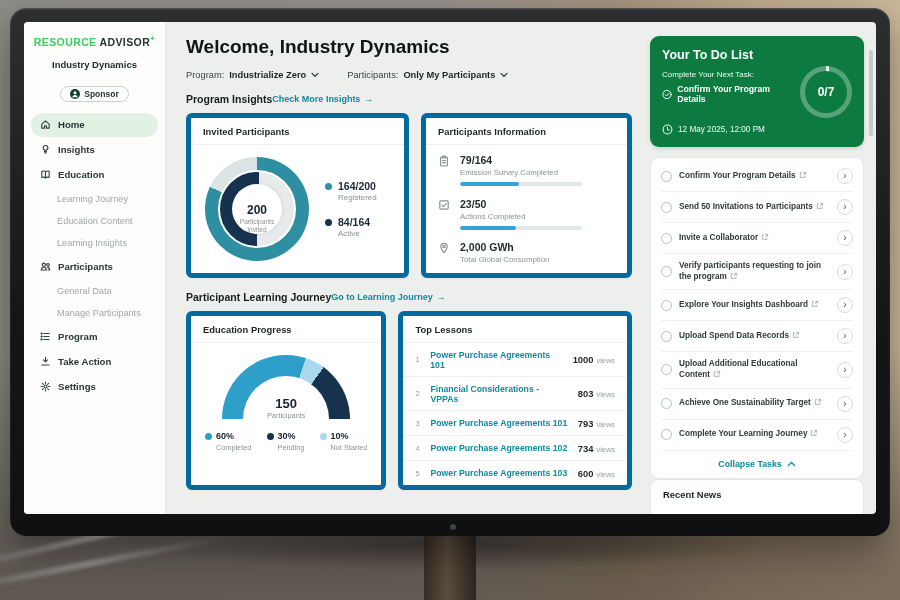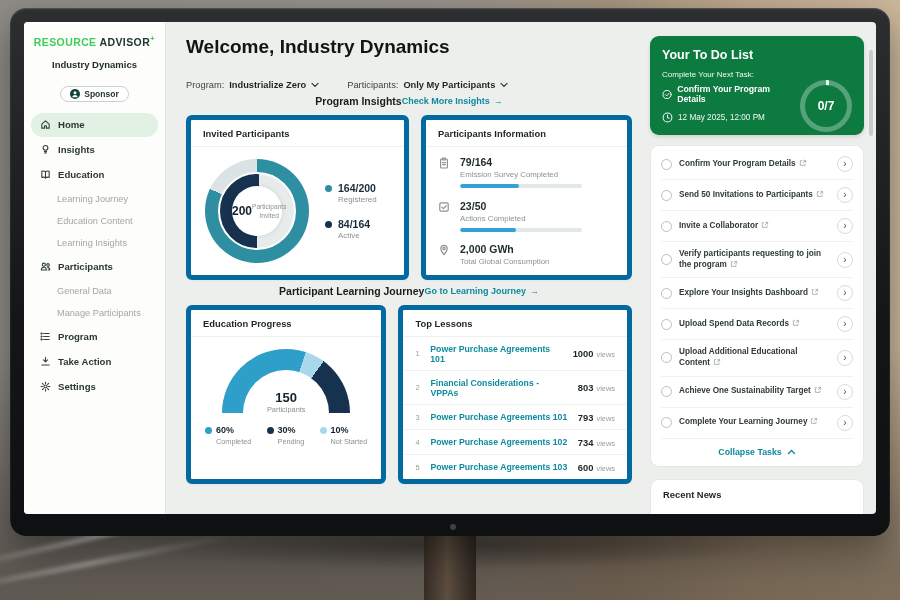--- a/index.html
+++ b/index.html
@@ -36,35 +36,35 @@
   .nav{margin-top:2px}
   .nav-item{display:flex;align-items:center;gap:7px;height:24px;margin:1px 7px;padding:0 9px;border-radius:13px;font-size:9.6px;font-weight:700;color:#2c3833;cursor:pointer}
   .nav-item svg{flex:0 0 auto}
   .nav-item.active{background:var(--active-bg)}
   .nav-sub{display:flex;align-items:center;height:22px;margin:0 7px;padding:0 9px 0 26px;font-size:9.2px;font-weight:400;color:#9fa9a3;cursor:pointer}
   .icn{stroke:#34433c;fill:none;stroke-width:1.2;stroke-linecap:round;stroke-linejoin:round}
 
   
   .main{flex:1;min-width:0;padding:14px 12px 0 20px}
   .h1{font-size:19px;font-weight:700;color:#101613}
-  .filters{margin-top:22px;display:flex;gap:28px;align-items:center;font-size:9.3px;color:#39443f}
+  .filters{margin-top:12px;display:flex;gap:28px;align-items:center;font-size:9.3px;color:#39443f}
   .filter{display:flex;align-items:center;gap:5px;cursor:pointer}
   .fval{font-weight:700;color:#1c2620}
-  .sect{margin-top:5px;display:flex;justify-content:center;align-items:center}
+  .sect{margin-top:13px;display:flex;justify-content:flex-start;align-items:center}
   .sect-t{font-size:10.5px;font-weight:700;color:#181f1b}
   .sect-l{display:flex;align-items:center;gap:4px;color:var(--link);font-size:9px;font-weight:700;cursor:pointer}
   .cards{margin-top:8px;display:flex;gap:12px;align-items:stretch}
   .card{background:#fff;border:5px solid #0369a1;border-radius:6px;box-shadow:0 1px 2px rgba(0,0,0,.04)}
   .card-h{padding:8px 12px 7px;border-bottom:1px solid #eef0ee;font-size:9.4px;font-weight:700;color:#1c2620}
 
   .c-invited{flex:1.06;display:flex;flex-direction:column}
   .c1-body{display:flex;align-items:center;gap:16px;padding:12px 14px;flex:1}
   .donut{position:relative;width:104px;height:104px;border-radius:50%;background:#dbe3e4}
   .donut-inner{position:absolute;inset:13px;border-radius:50%;border:2px solid #fff;background:#e7ebec}
-  .donut-hole{position:absolute;inset:27px;border-radius:50%;background:#fff;box-shadow:0 0 5px rgba(0,0,0,.10);display:flex;flex-direction:row;align-items:center;justify-content:space-between;text-align:center}
+  .donut-hole{position:absolute;inset:27px;border-radius:50%;background:#fff;box-shadow:0 0 5px rgba(0,0,0,.10);display:flex;flex-direction:column;align-items:center;justify-content:flex-end;text-align:center}
   .dh-v{font-size:12px;font-weight:700;color:#15222e}
   .dh-l{font-size:6.6px;color:#8a938f;width:42px;line-height:1.25;margin-top:1px}
   .leg{display:flex;flex-direction:column;gap:14px}
   .leg-i{display:flex;gap:6px;align-items:flex-start}
   .dot{width:7px;height:7px;border-radius:50%;margin-top:3px;flex:0 0 auto}
   .leg-v{font-size:10.5px;font-weight:700;color:#1b2a36}
   .leg-l{font-size:8px;color:#8a938f;margin-top:1px}
 
   .c-info{flex:1;display:flex;flex-direction:column}
   .stats{padding:9px 12px;display:flex;flex-direction:column;gap:10px;flex:1;justify-content:space-between}
@@ -96,23 +96,23 @@
   .l-views{margin-left:auto;white-space:nowrap}
   .lv-n{font-size:9.4px;font-weight:700;color:#1c2620}
   .lv-s{font-size:7.4px;color:#98a19c;margin-left:3px}
 
   
   .rightpanel{width:232px;flex:0 0 auto;padding:14px 12px 0 6px;display:flex;flex-direction:column}
   .todo{position:relative;background:var(--todo-green);border-radius:9px;padding:12px;color:#fff;box-shadow:0 2px 4px rgba(0,0,0,.12)}
   .todo-t{font-size:12.5px;font-weight:800}
   .todo-s{font-size:8px;margin-top:8px;opacity:.95}
   .todo-task{margin-top:5px;display:flex;align-items:center;gap:5px;font-size:8.7px;font-weight:700;padding-right:60px}
-  .todo-due{margin-top:8px;display:flex;align-items:center;gap:5px;font-size:8.2px;opacity:.95}
+  .todo-due{margin-top:20px;display:flex;align-items:center;gap:5px;font-size:8.2px;opacity:.95}
   .wicn{stroke:#fff;fill:none;stroke-width:1.1;stroke-linecap:round;stroke-linejoin:round}
-  .ring{position:absolute;right:12px;top:44px;width:52px;height:52px}
+  .ring{position:absolute;right:12px;top:30px;width:52px;height:52px}
   .ring-t{width:100%;height:100%;border-radius:50%;background:conic-gradient(#eef8f1 0 7deg,rgba(255,255,255,.30) 7deg 360deg)}
   .ring-h{position:absolute;inset:5px;border-radius:50%;background:var(--todo-green);display:flex;align-items:center;justify-content:center;font-size:12px;font-weight:800}
   .tasks{margin-top:10px;background:#fff;border:1px solid #e6e8e5;border-radius:9px;padding:3px 10px 0}
   .task{display:flex;align-items:center;gap:7px;padding:7px 0;border-bottom:1px solid #f0f2f0;cursor:pointer}
   .cb{flex:0 0 auto;width:11px;height:11px;border:1.4px solid #b8c1bc;border-radius:50%}
   .task-l{flex:1;font-size:8.2px;font-weight:600;color:#2e3a35;line-height:1.3}
   .ext{display:inline-block;vertical-align:-1px;margin-left:3px;color:#9aa49e}
   .chev{flex:0 0 auto;width:16px;height:16px;border:1px solid #d8dcd8;border-radius:50%;display:flex;align-items:center;justify-content:center;color:#4a554f;font-size:10px;line-height:0;background:#fff}
   .collapse{display:flex;justify-content:center;align-items:center;gap:5px;padding:8px 0 9px;color:var(--link);font-size:8.8px;font-weight:700;cursor:pointer}
   .news{margin-top:auto;background:#fff;border:1px solid #e6e8e5;border-bottom:none;border-radius:9px 9px 0 0;padding:9px 12px 14px}

